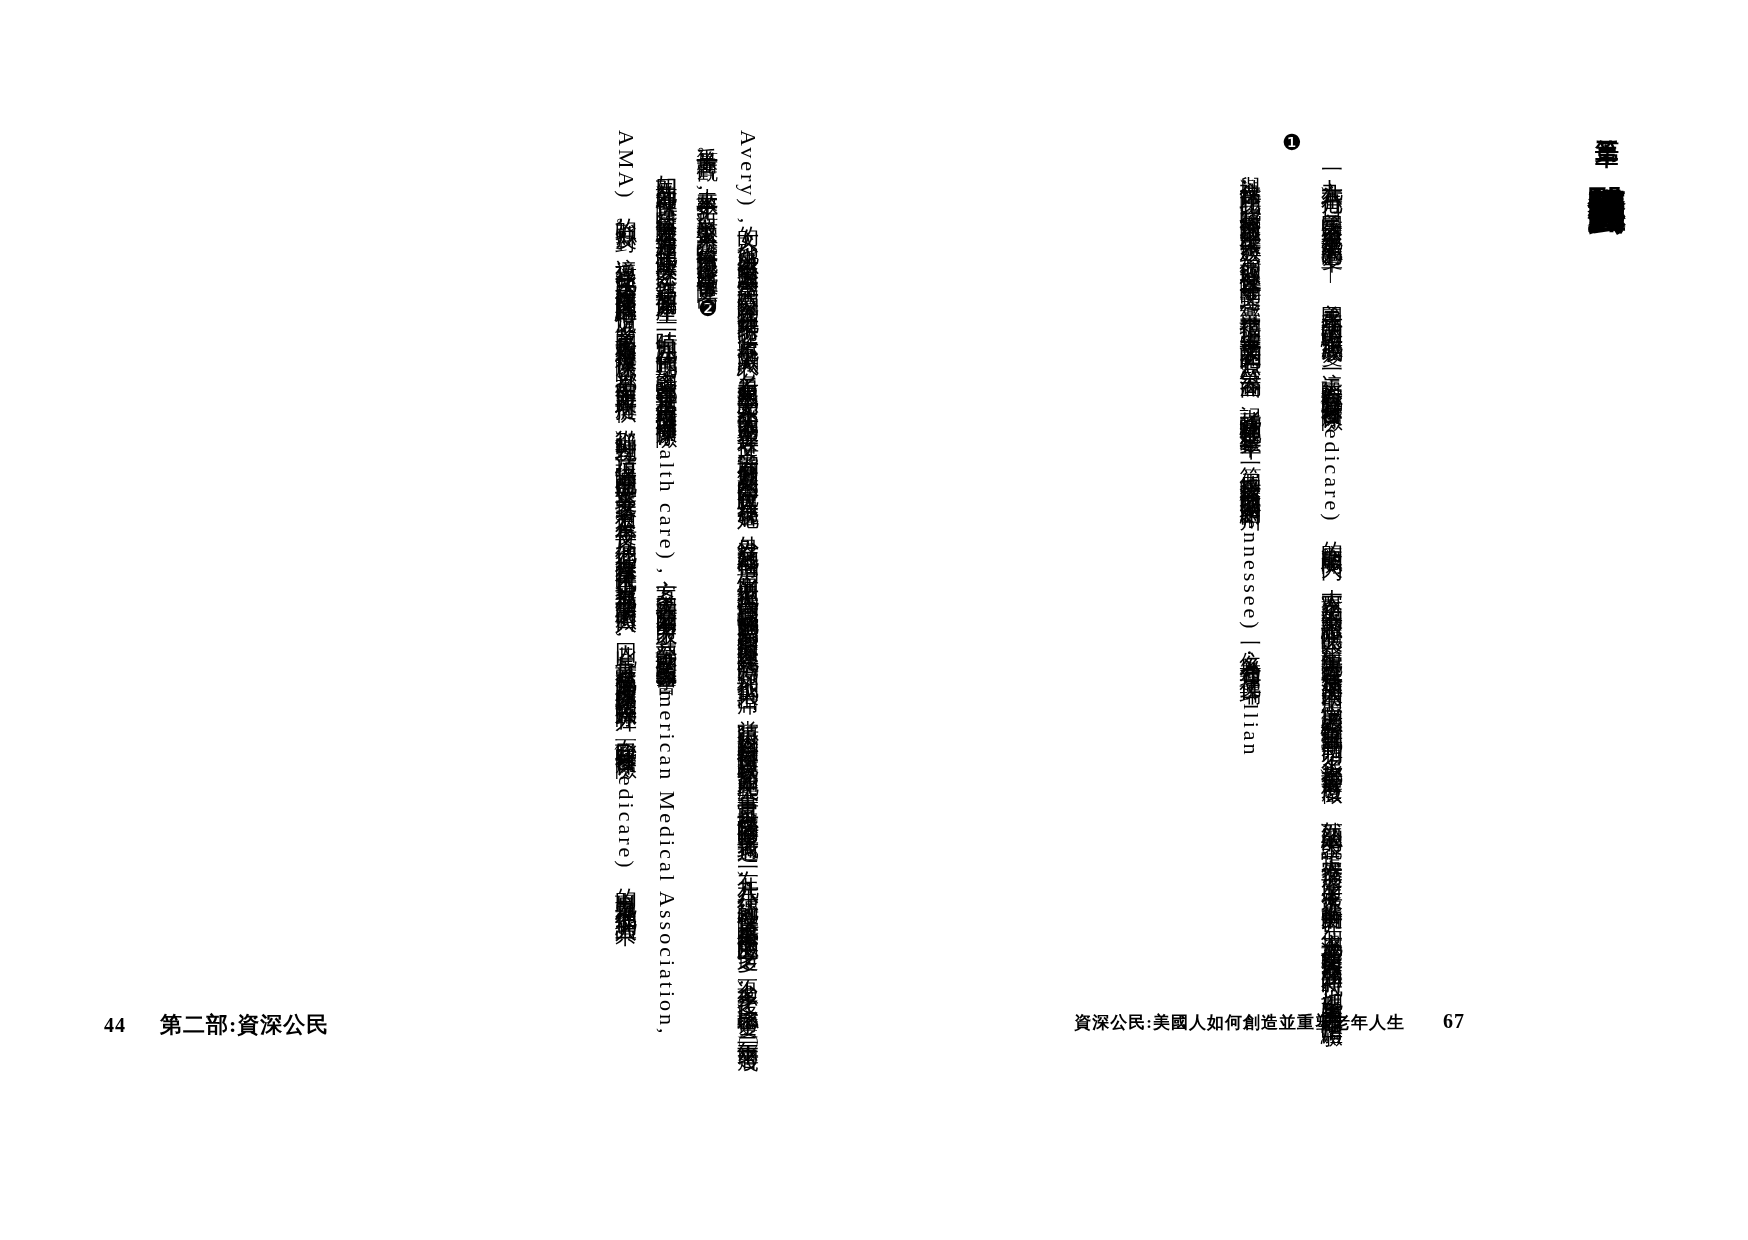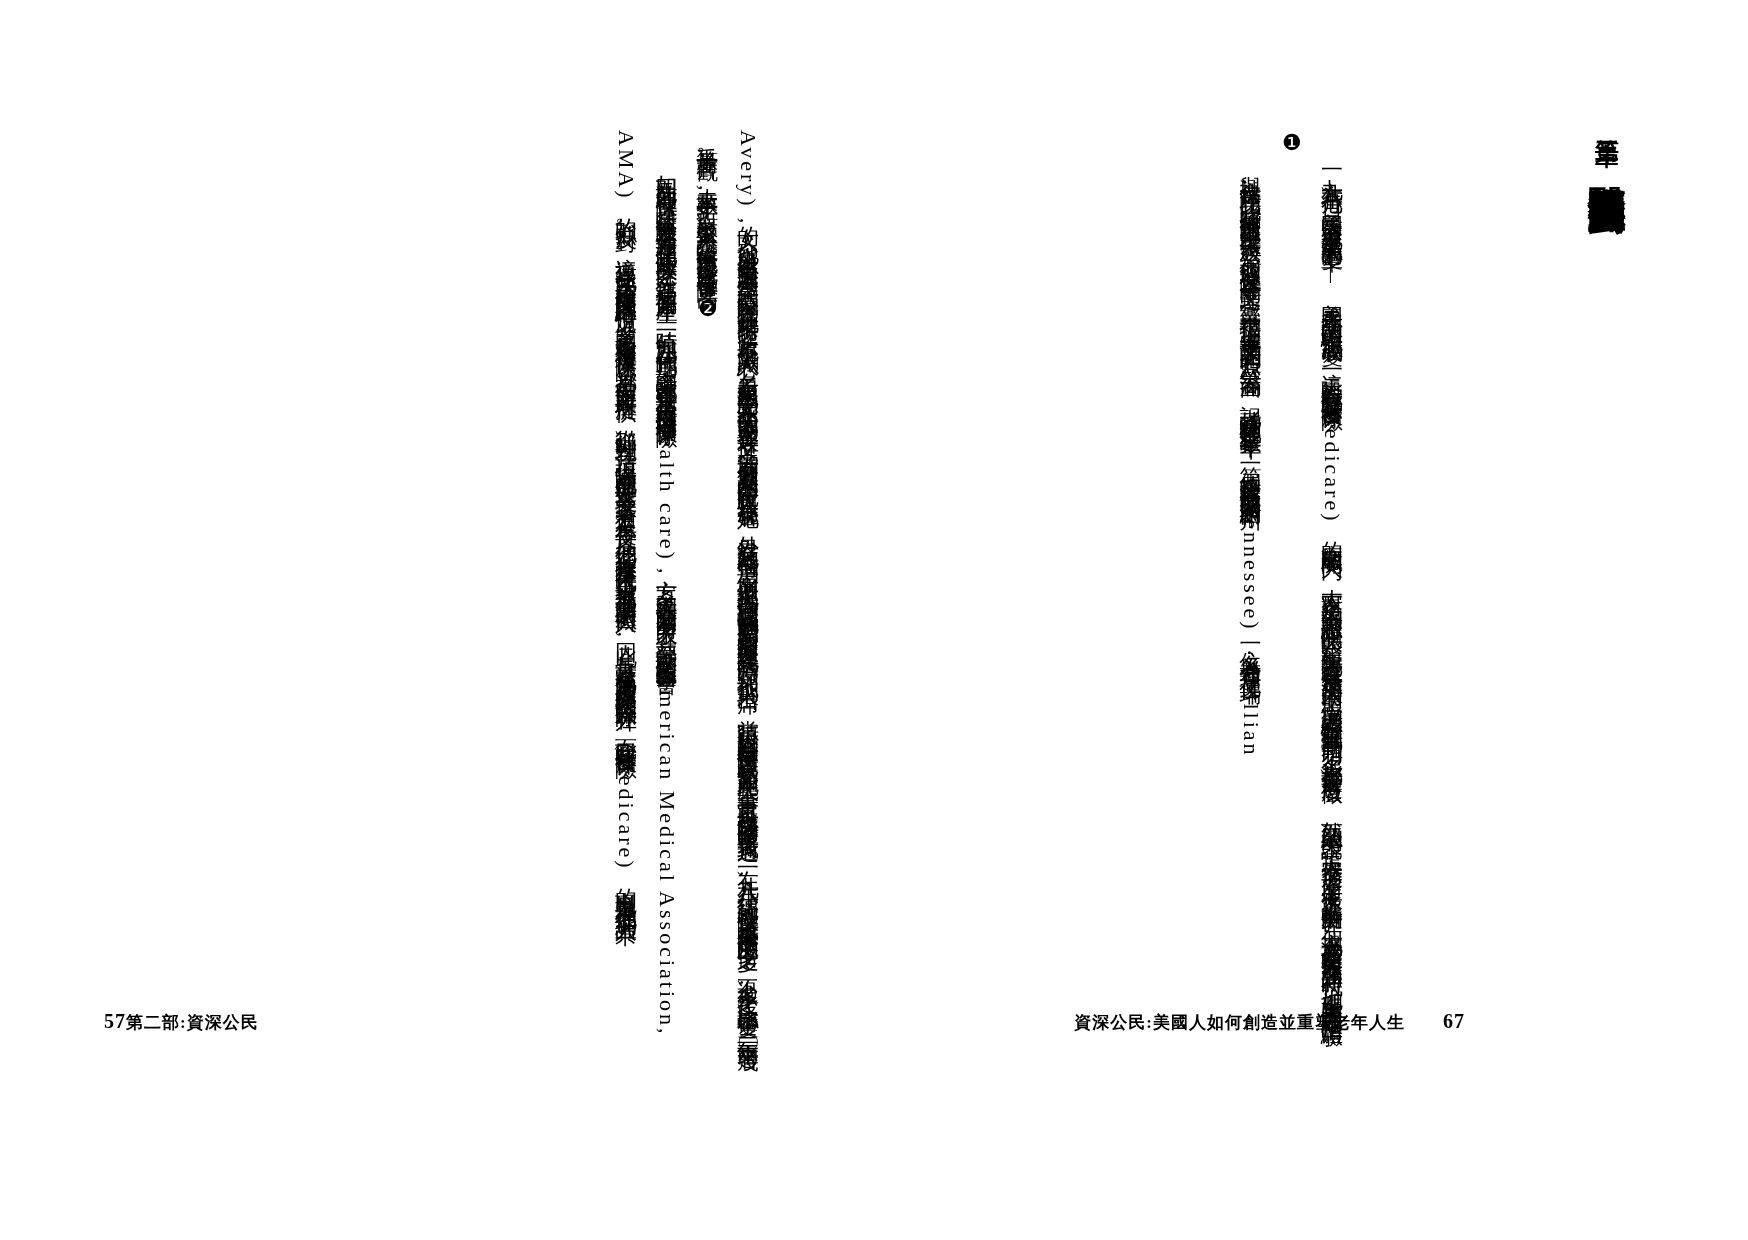--- a/index.html
+++ b/index.html
@@ -59,21 +59,21 @@
     top: 1010px;
     font-size: 17px;
     font-weight: bold;
     letter-spacing: 1px;
     white-space: nowrap;
   }
   .footer-right { right: 283px; }
   .footer-left  { left: 104px; }
   .page-num { font-size: 20px; }
   .footer-right .page-num { margin-left: 38px; }
-  .footer-left .section-title { font-size: 17px; }
+  .footer-left .section-title { margin-left: 34px; font-size: 22px; }
 </style>
 </head>
 <body>
 
 <main>
 
   <section class="page">
     <div class="chapter-head">
       <span class="ch-num">第三章</span>
       <span class="ch-title">醫療保險與獨立的資深公民</span>
@@ -89,17 +89,17 @@
     </footer>
   </section>
 
   <section class="page">
     <div class="body-text body-left">
       <p class="para">Avery)的女人,她之所以被選中是因為藍十字會的一位公關主管住在她家附近,照片也不太激勵人心:一名看起來很困惑的女人在丈夫的協助下正在簽署文件,旁邊則有個興高采烈的醫院行政人員注視著她。外界沒有她的任何消息,而半個世紀後當人們試圖找尋她的親屬參加一個醫療保險紀念活動時,卻找不到人出席。當時很少人會料到醫療保險規模竟然會如此龐大,事實上它是以社會保障的修正案形式通過。在一九六八年,傳統的社會保障成本是醫療保險的三倍之多。不過多年之後,比率轉變了,二〇二二年兩者幾乎等量齊觀。未來數十年,對一般受益人來說,醫療保險很可能會比社會保障更高。❷</p>
       <p class="para indent">如同先前的社會保障,醫療保險是在更激進理想化的立法失敗之餘,作為溫和妥協而產生。時值一九四〇年代晚期,許多國家都在尋求某種由政府提供的健康保險(health care)方案,美國在這方面的努力失敗了,某部分歸功於「美國醫學會」(American Medical Association, AMA)的強烈反對。這導致從此決定了美國健康保險的奇特情況:多數美國人如果獲得健康保險,都是由僱主而非政府提供。從那時到現在,這項保障涵蓋配偶與子女等受扶養者,但不及年長父母;他們在後社會保障年代已不再被視為那種型態的依賴人口。因此,長者是被戰後的美國健康保險體制排除在外。而聯邦醫療保險(Medicare)的出現是為了把他們納入其中。</p>
     </div>
 
     <footer class="footer footer-left">
-      <span class="page-num">57</span><span class="section-title">第二部:資深公民</span>
+      <span class="page-num">44</span><span class="section-title">第二部:資深公民</span>
     </footer>
   </section>
 
 </main>
 
 </body></html>

